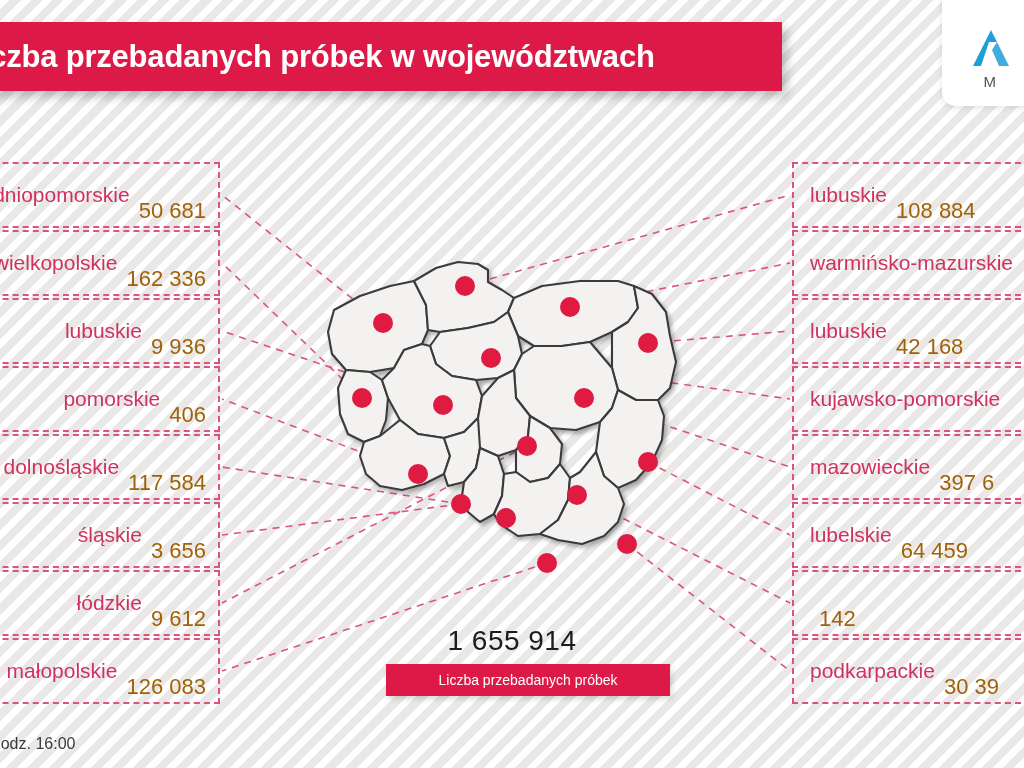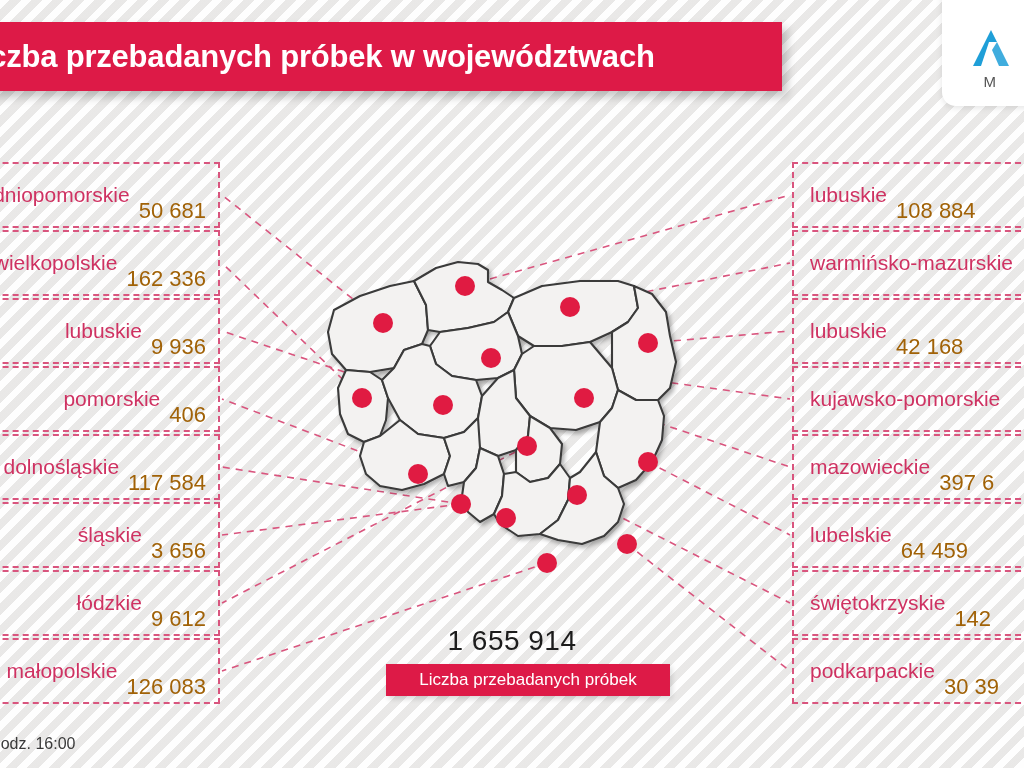--- a/index.html
+++ b/index.html
@@ -90,21 +90,21 @@
   
   #total-number{
     position:absolute;left:0;top:625px;width:1024px;text-align:center;
     font-size:28px;color:#1c1c1c;letter-spacing:0.5px;z-index:6;
     font-family:"Liberation Sans","DejaVu Sans",sans-serif;
   }
   #total-caption{
     position:absolute;left:386px;top:664px;width:284px;height:32px;
     background:#dd1a47;color:#ffffff;
     display:flex;align-items:center;justify-content:center;
-    font-size:17px;z-index:6;
+    font-size:14px;z-index:6;
     box-shadow:2px 3px 5px rgba(0,0,0,0.14);
     font-family:"Liberation Sans","DejaVu Sans",sans-serif;
   }
 
   
   #footnote{
     position:absolute;left:-66px;top:735px;
     font-size:16px;color:#3a3a3a;z-index:6;white-space:nowrap;
     font-family:"Liberation Sans","DejaVu Sans",sans-serif;
   }
@@ -250,21 +250,20 @@
   </div>
   <div class="label-box right" style="top:434px">
     <span class="vo-name">mazowieckie</span>
     <span class="vo-value">397 6</span>
   </div>
   <div class="label-box right" style="top:502px">
     <span class="vo-name">lubelskie</span>
     <span class="vo-value">64 459</span>
   </div>
   <div class="label-box right" style="top:570px">
-    <span class="vo-name">świętokrzyskie</span>
     <span class="vo-value">142</span>
   </div>
   <div class="label-box right" style="top:638px">
     <span class="vo-name">podkarpackie</span>
     <span class="vo-value">30 39</span>
   </div>
 </div>
 
 <div id="title-banner">
   <span id="title-text">Liczba przebadanych próbek w województwach</span>

